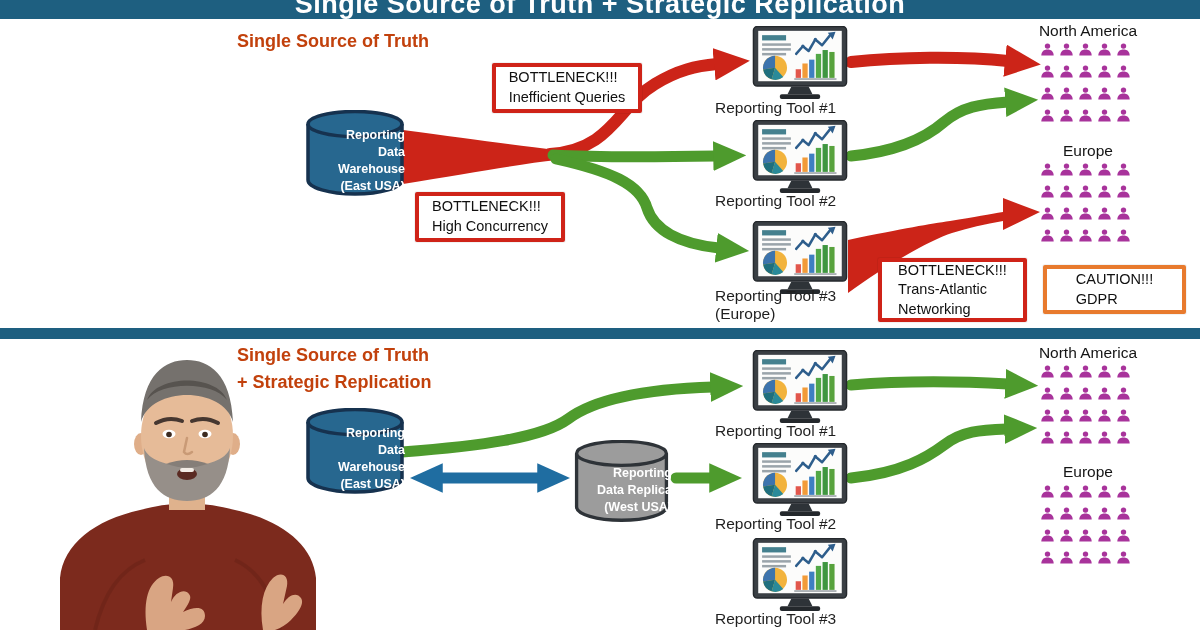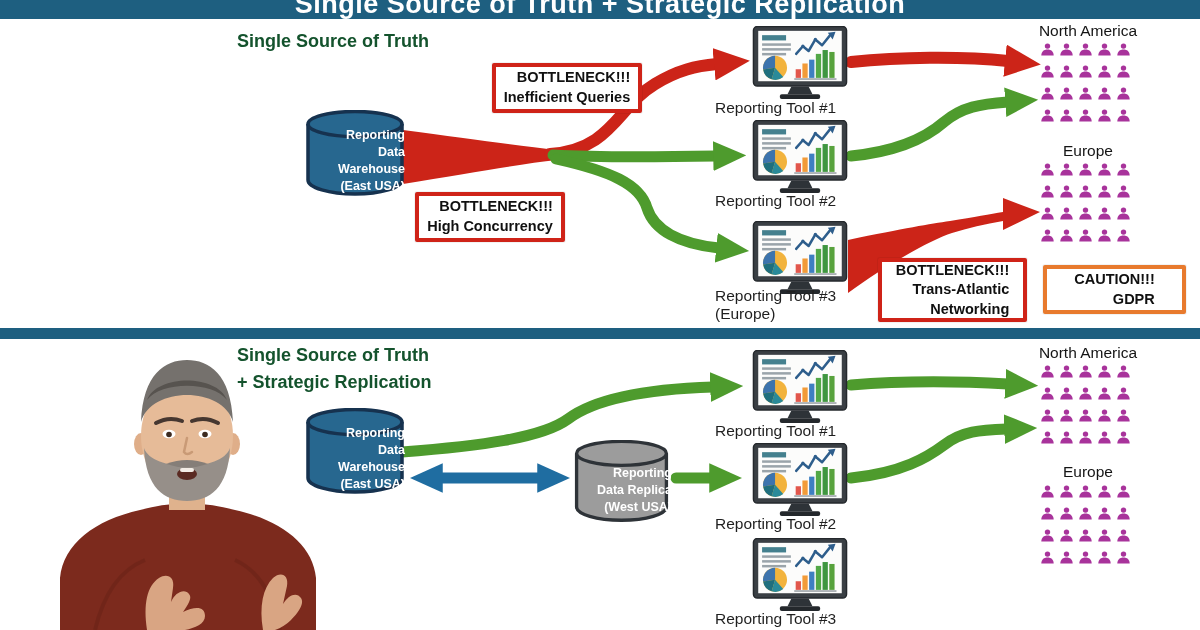--- a/index.html
+++ b/index.html
@@ -5,29 +5,29 @@
   html,body{margin:0;padding:0;background:#e8e8e8;font-family:"Liberation Sans",sans-serif;}
   #stage{position:relative;width:1200px;height:630px;background:#ffffff;overflow:hidden;margin:0 auto;}
   .abs{position:absolute;}
 
   
   #title-bar{left:0;top:0;width:1200px;height:19px;background:#1e5f80;overflow:hidden;}
   #title-bar h1{margin:-11px 0 0 0;text-align:center;color:#ffffff;font-size:27px;font-weight:bold;letter-spacing:.5px;white-space:nowrap;}
   #divider-bar{left:0;top:328px;width:1200px;height:11px;background:#1e5f80;}
 
   
-  .section-heading{color:#14532d;font-size:18px;font-weight:bold;line-height:27px;white-space:pre-line;}
+  .section-heading{color:#c2410c;font-size:18px;font-weight:bold;line-height:27px;white-space:pre-line;}
 
   
   .cyl{width:100px;height:90px;}
   .cyl svg{display:block;width:100%;height:100%;}
   .cyl-label{position:absolute;left:0;top:20px;width:100%;text-align:right;color:#ffffff;font-size:12.5px;font-weight:bold;line-height:17px;white-space:pre-line;}
 
   
-  .warn-box{background:#ffffff;border:4px solid #cf2318;border-radius:2px;display:flex;align-items:center;justify-content:center;text-align:right;color:#101010;font-size:14.5px;font-weight:bold;line-height:1.35;white-space:pre-line;box-shadow:0 0 0 1px rgba(0,0,0,.05);}
+  .warn-box{background:#ffffff;border:4px solid #cf2318;border-radius:2px;display:flex;align-items:center;justify-content:center;text-align:left;color:#101010;font-size:14.5px;font-weight:normal;line-height:1.35;white-space:pre-line;box-shadow:0 0 0 1px rgba(0,0,0,.05);}
   .warn-box.orange{border-color:#e87a2d;}
 
   
   .monitor{width:96px;height:74px;}
   .monitor svg{display:block;width:100%;height:100%;}
   .tool-label{width:170px;text-align:left;color:#232323;font-size:15.5px;line-height:18px;color:#1f1f1f;white-space:pre-line;}
 
   
   .group-label{width:140px;text-align:center;color:#141414;font-size:15.5px;}
   .person-grid{display:grid;column-gap:4px;row-gap:9px;}

